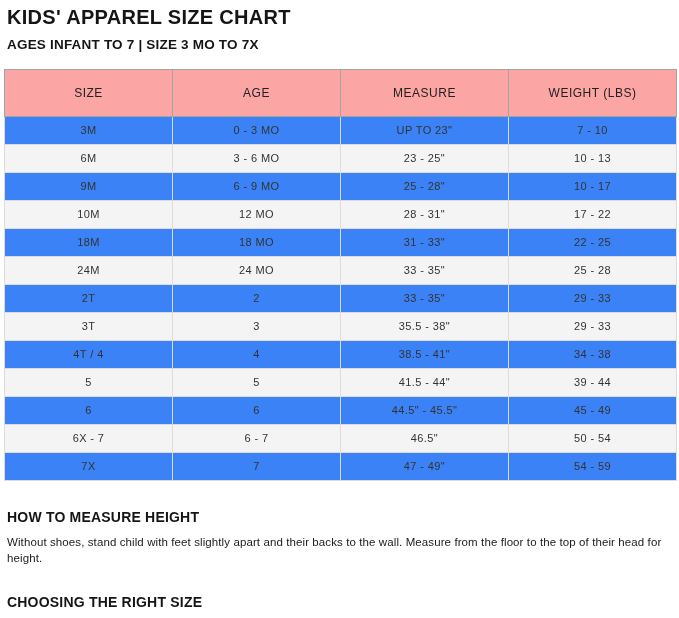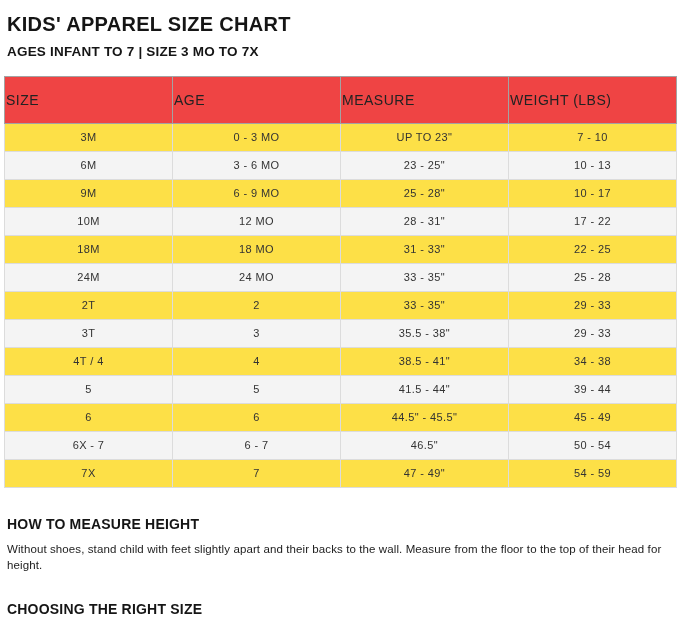--- a/index.html
+++ b/index.html
@@ -4,21 +4,21 @@
 <style>
   html, body { margin: 0; padding: 0; }
   body {
     width: 679px;
     height: 618px;
     background: #ffffff;
     font-family: "Liberation Sans", sans-serif;
     color: #1c1c1c;
     overflow: hidden;
   }
-  .page { padding-top: 13px; }
+  .page { padding-top: 6px; }
 
   .title {
     margin: 0 0 0 7px;
     font-size: 20px;
     font-weight: 700;
     letter-spacing: 0.3px;
     color: #151515;
     line-height: 1.15;
   }
   .subtitle {
@@ -30,40 +30,40 @@
     line-height: 1.15;
   }
 
   table.size-chart {
     border-collapse: collapse;
     table-layout: fixed;
     width: 673px;
     margin: 16px 0 0 4px;
   }
   table.size-chart th {
-    background: #ef4444;
+    background: #fca5a5;
     border: 1px solid #a3a3a3;
     height: 44px;
-    font-size: 14px;
+    font-size: 12px;
     font-weight: 400;
     letter-spacing: 0.5px;
     color: #222222;
-    text-align: left;
+    text-align: center;
   }
   table.size-chart td {
     border: 1px solid #dcdcdc;
     height: 27px;
     font-size: 11px;
     font-weight: 400;
     letter-spacing: 0.4px;
     color: #333333;
     text-align: center;
     padding: 0;
   }
-  table.size-chart tbody tr { background: #fde047; }
+  table.size-chart tbody tr { background: #3b82f6; }
   table.size-chart tbody tr:nth-child(even) { background: #f4f4f4; }
 
   .section-heading {
     margin: 28px 0 0 7px;
     font-size: 14px;
     font-weight: 700;
     letter-spacing: 0.2px;
     color: #151515;
   }
   .section-text {

